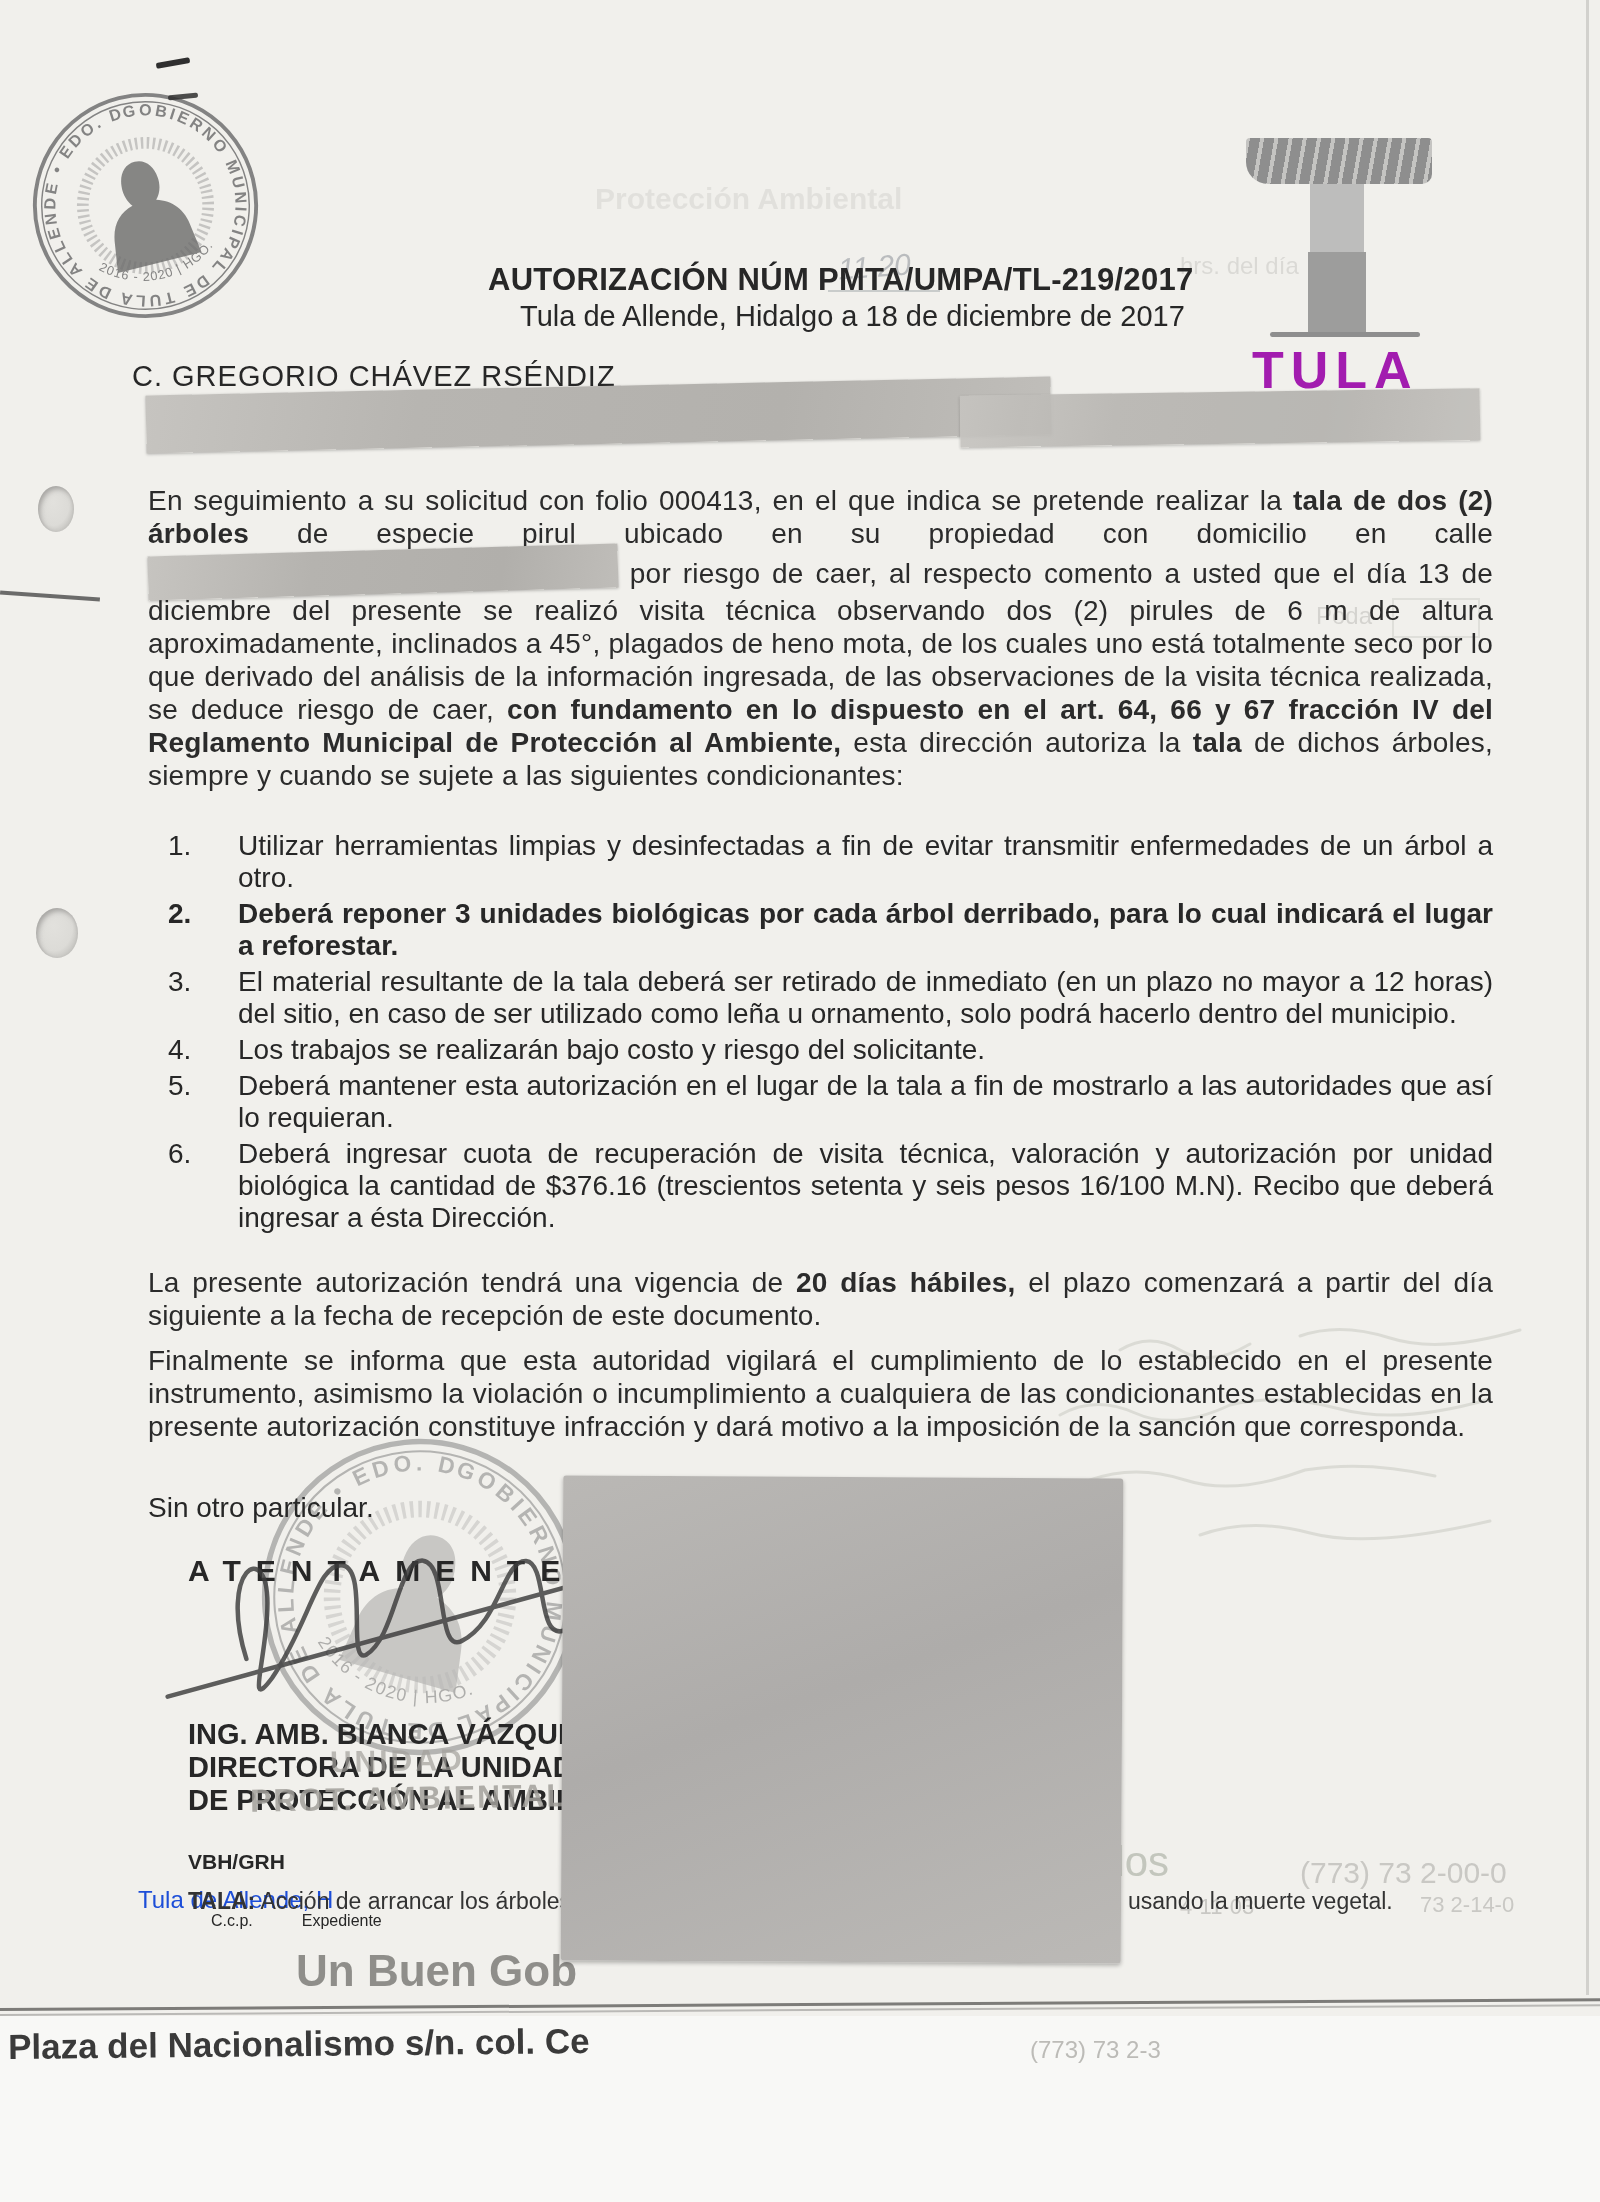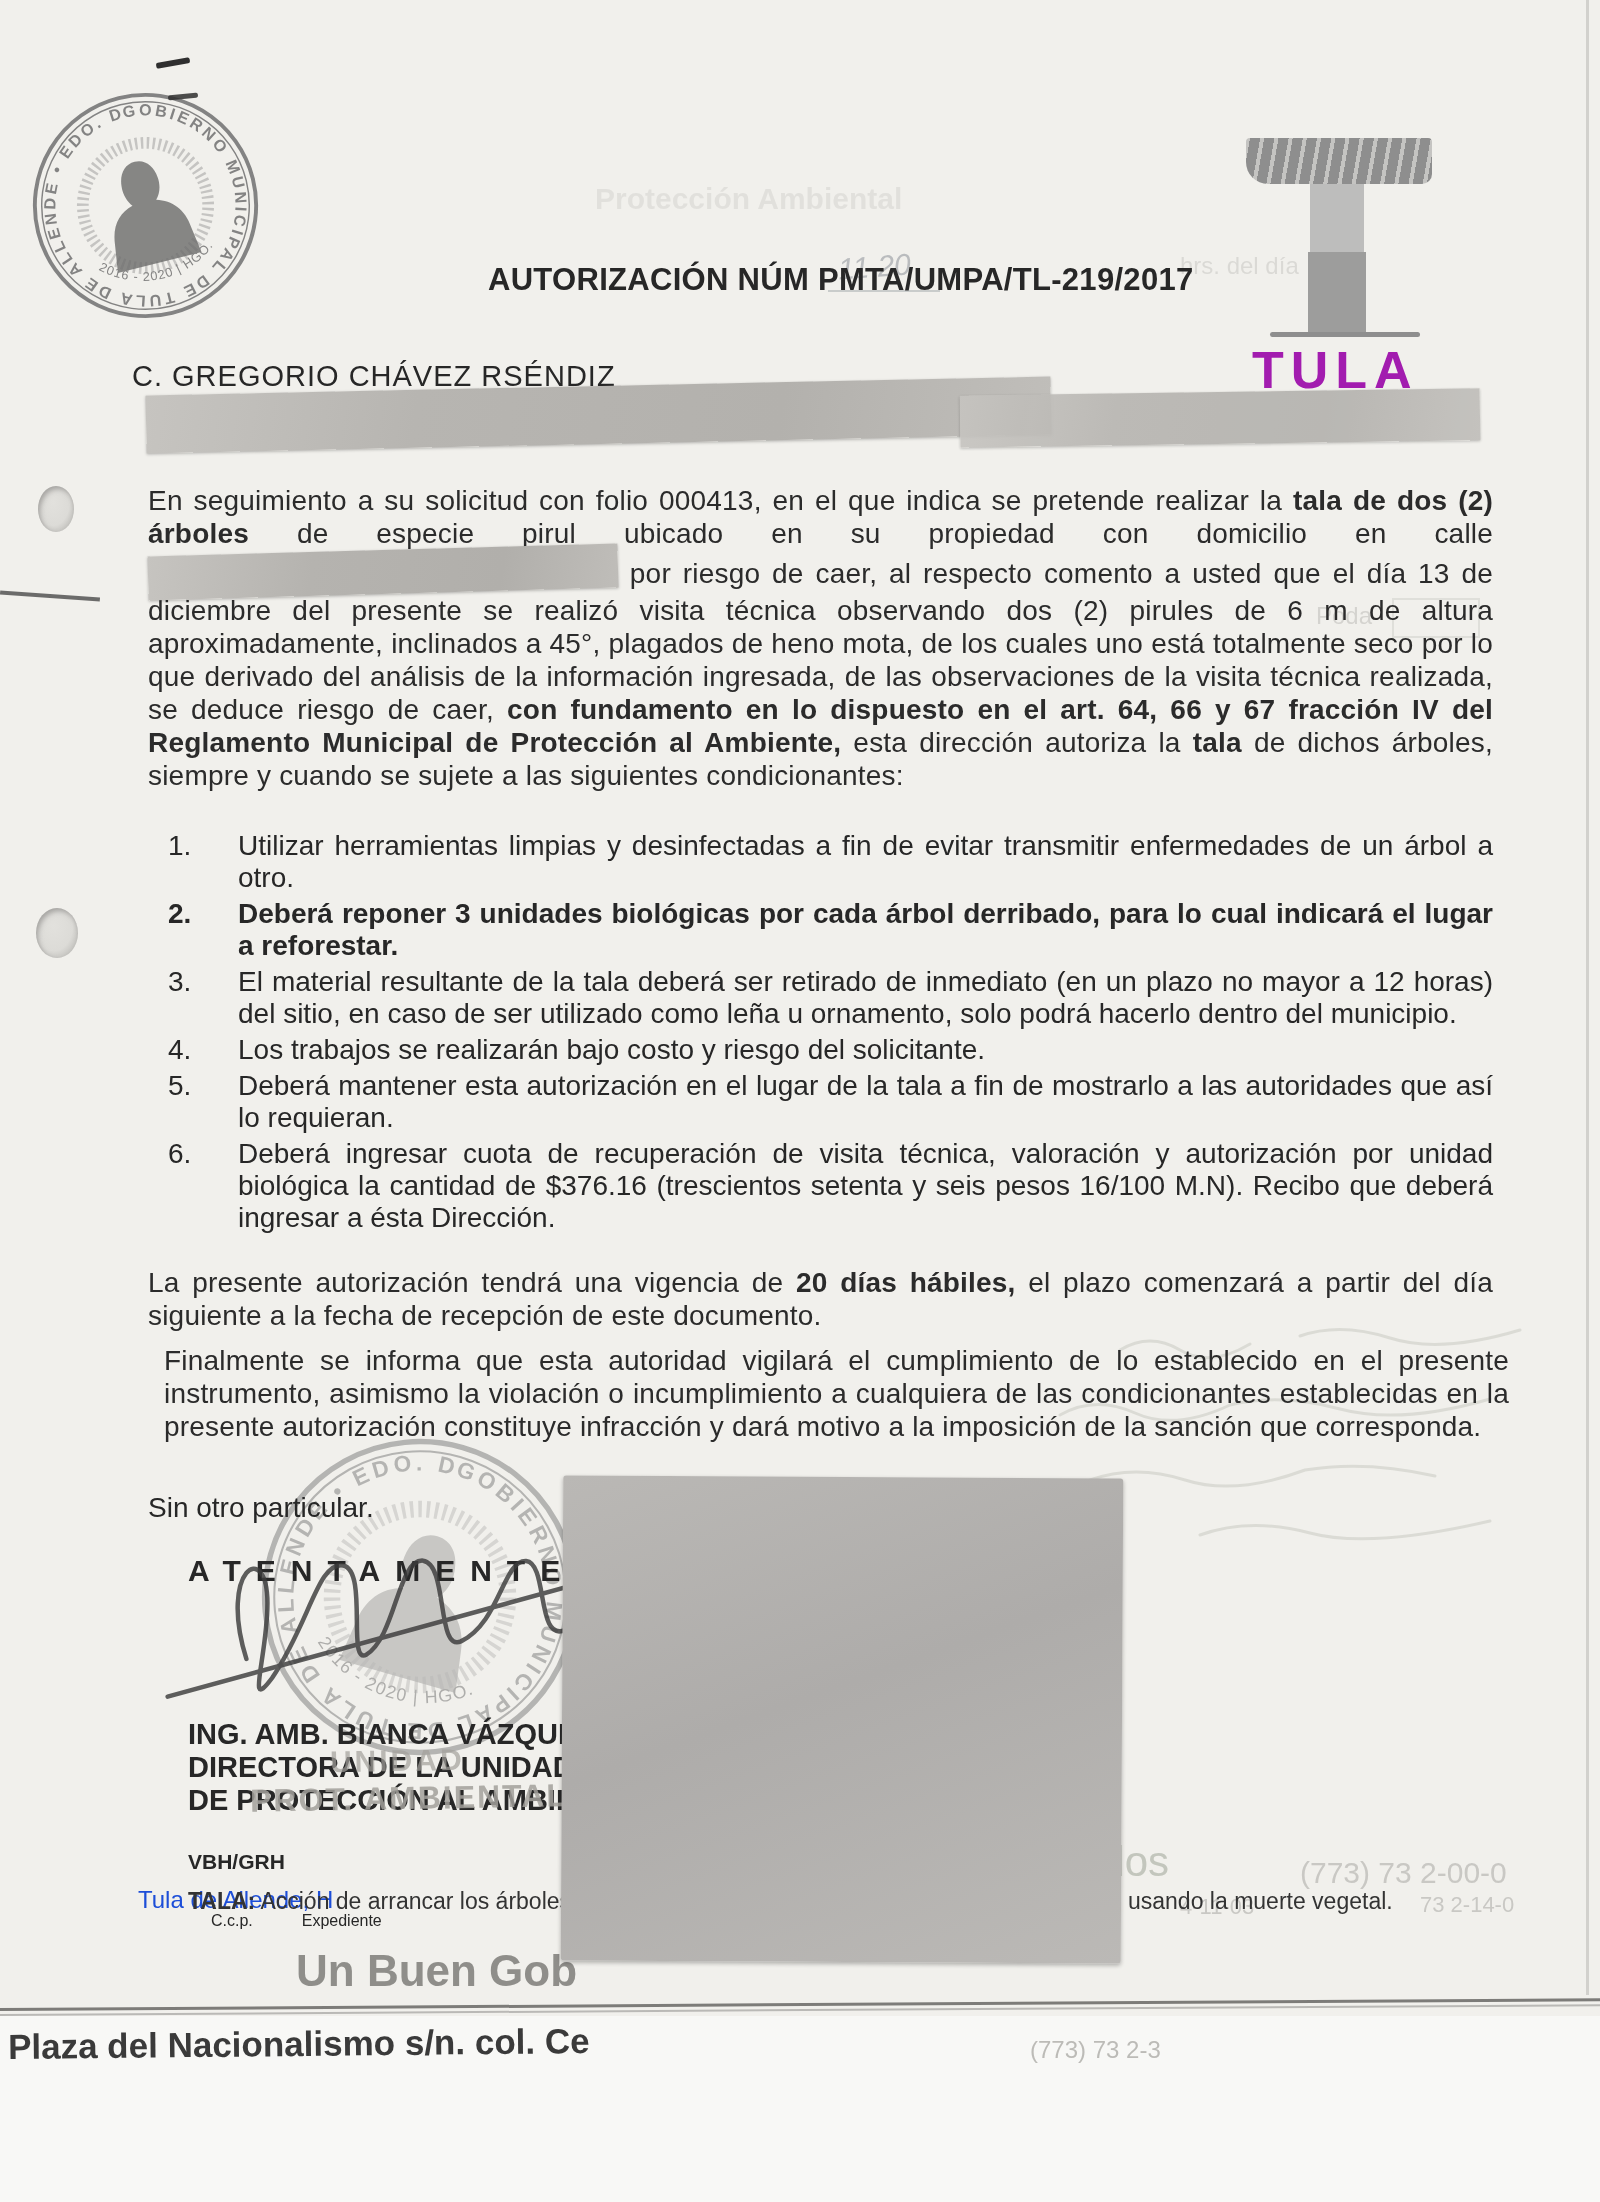--- a/index.html
+++ b/index.html
@@ -24,21 +24,21 @@
   .gray-box{left:562px;top:1477px;width:560px;height:485px;z-index:6;border-radius:3px;
         background:linear-gradient(160deg,#bab8b5,#aeacaa 45%,#bbb9b6);
         box-shadow:0 2px 4px rgba(0,0,0,.28);transform:rotate(.3deg);}
   
   .p1{left:148px;top:484px;width:1345px;z-index:3;}
   .cond-list{left:168px;top:830px;width:1325px;margin:0;padding:0;list-style:none;z-index:3;}
   .cond-list li{display:flex;margin-bottom:4px;font-size:28px;line-height:32px;}
   .cond-list .num{flex:0 0 70px;}
   .cond-list .txt{flex:1;text-align:justify;}
   .p-validity{left:148px;top:1266px;width:1345px;z-index:3;}
-  .p-final{left:148px;top:1344px;width:1345px;z-index:3;margin-left:16px;}
+  .p-final{left:148px;top:1344px;width:1345px;z-index:3;}
   .closing{left:148px;top:1492px;font-size:28px;z-index:3;}
   .attently{left:188px;top:1554px;font-size:30px;font-weight:bold;letter-spacing:15px;z-index:3;}
   
   .sig-name{left:188px;top:1718px;font-size:29px;font-weight:bold;line-height:33px;z-index:3;}
   .stamp-ovl1{left:330px;top:1744px;font-size:30px;font-weight:bold;color:#a3a19c;opacity:.7;
         transform:rotate(-1deg);z-index:4;letter-spacing:3px;}
   .stamp-ovl2{left:250px;top:1780px;font-size:32px;font-weight:bold;color:#a3a19c;opacity:.85;
         transform:rotate(-1deg);z-index:4;letter-spacing:2px;}
   .ccp{left:188px;top:1912px;font-size:16px;z-index:3;margin-left:23px;}
   .initials{left:188px;top:1850px;font-size:21px;font-weight:bold;z-index:3;}
@@ -106,20 +106,21 @@
 
   <div class="abs logo-wrap" style="width:210px;height:260px;">
     <div class="logo-bar"></div>
     <div class="logo-col-top"></div>
     <div class="logo-col-bot"></div>
     <div class="logo-base"></div>
     <div class="logo-text">TULA</div>
   </div>
 
   <div class="abs doc-title">AUTORIZACIÓN NÚM PMTA/UMPA/TL-219/2017</div>
+  <div class="abs doc-date">Tula de Allende, Hidalgo a 18 de diciembre de 2017</div>
 
   <div class="abs recipient">C. GREGORIO CHÁVEZ RSÉNDIZ</div>
   <div class="abs salutation">PRESENTE</div>
 
   <div class="abs tape" style="left:146px;top:386px;width:905px;height:58px;transform:rotate(-1.2deg);"></div>
   <div class="abs tape" style="left:960px;top:392px;width:520px;height:52px;transform:rotate(-.8deg);opacity:.9;"></div>
 
   <div class="abs body-text p1">
     <span>En seguimiento a su solicitud con folio 000413, en el que indica se pretende realizar la </span><span class="b">tala de dos (2) árboles</span><span> de especie pirul ubicado en su propiedad con domicilio en calle </span><span class="inline-tape"></span><span> por riesgo de caer, al respecto comento a usted que el día 13 de diciembre del presente se realizó visita técnica observando dos (2) pirules de 6 m de altura aproximadamente, inclinados a 45°, plagados de heno mota, de los cuales uno está totalmente seco por lo que derivado del análisis de la información ingresada, de las observaciones de la visita técnica realizada, se deduce riesgo de caer, </span><span class="b">con fundamento en lo dispuesto en el art. 64, 66 y 67 fracción IV del Reglamento Municipal de Protección al Ambiente,</span><span> esta dirección autoriza la </span><span class="b">tala</span><span> de dichos árboles, siempre y cuando se sujete a las siguientes condicionantes:</span>
   </div>

